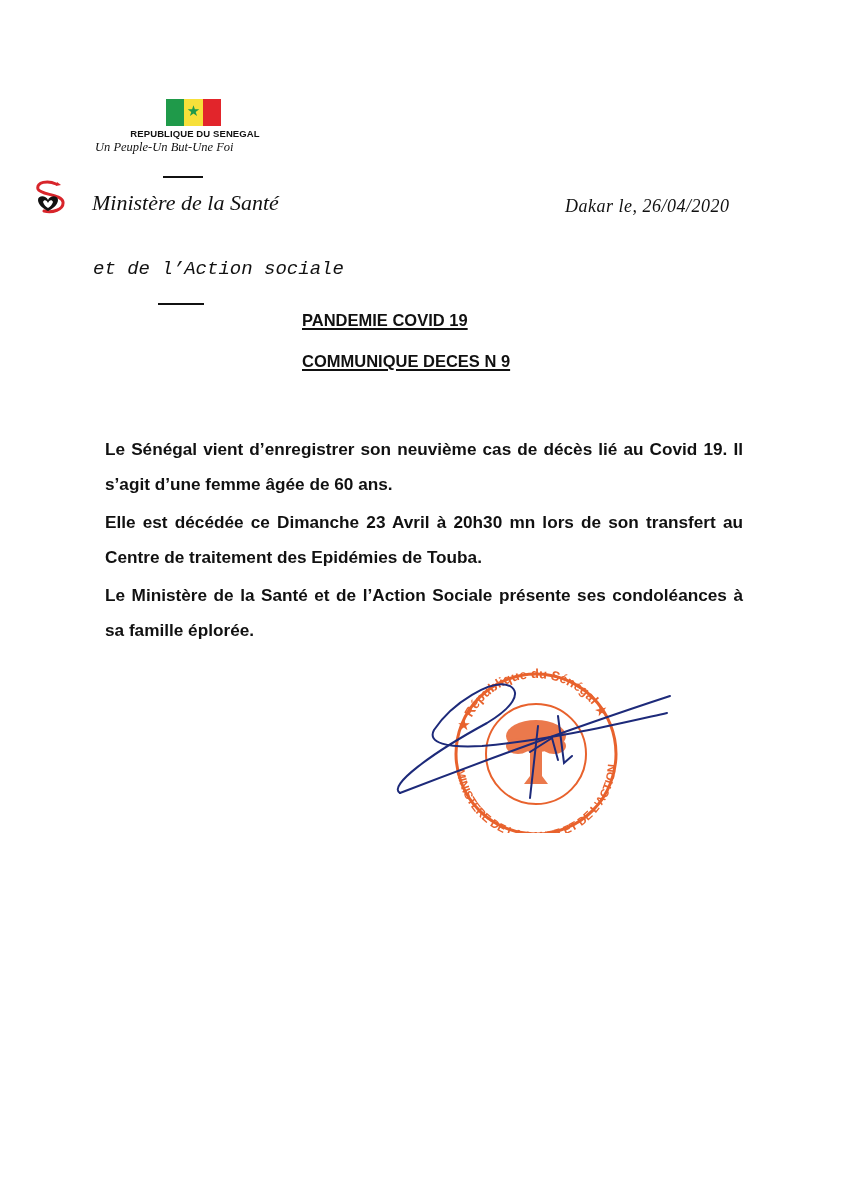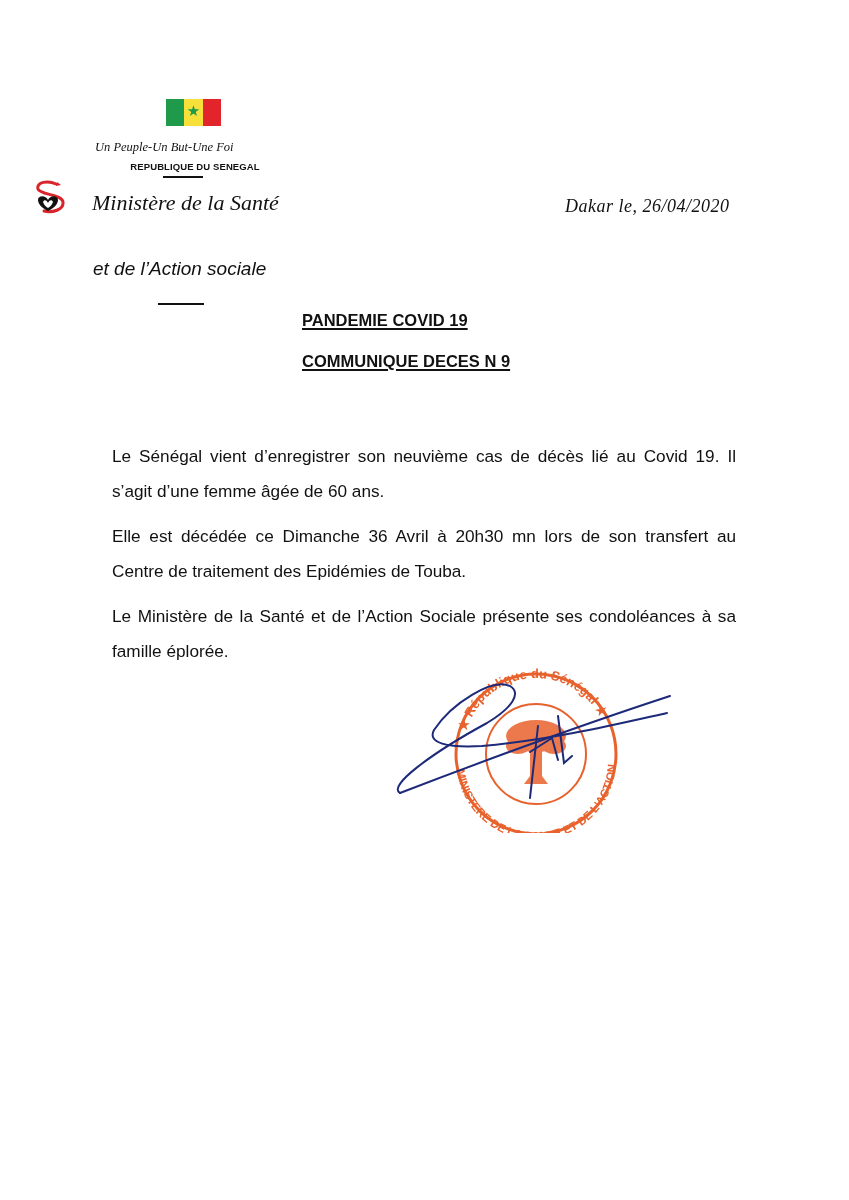--- a/index.html
+++ b/index.html
@@ -4,32 +4,32 @@
   <style>
     html, body { margin: 0; padding: 0; background: #ffffff; }
     body { width: 849px; height: 1200px; position: relative; overflow: hidden; color: #111; }
     .abs { position: absolute; }
     .flag { left: 166px; top: 99px; width: 55px; height: 27px; display: flex; }
     .flag .band { flex: 1; height: 100%; position: relative; }
     .flag .green { background: #1f9a4a; }
     .flag .yellow { background: #f7e03a; }
     .flag .red { background: #e2252b; }
     .flag .star { position: absolute; left: 0; right: 0; top: 4px; text-align: center; color: #1f9a4a; font-size: 15px; line-height: 17px; font-family: "DejaVu Sans", sans-serif; }
-    .republic { left: 100px; top: 128px; width: 190px; text-align: center; font-family: "Liberation Sans", sans-serif; font-weight: bold; font-size: 9.5px; letter-spacing: 0.1px; margin-top: 33px; }
+    .republic { left: 100px; top: 128px; width: 190px; text-align: center; font-family: "Liberation Sans", sans-serif; font-weight: bold; font-size: 9.5px; letter-spacing: 0.1px; }
     .motto { left: 95px; top: 140px; width: 200px; font-family: "Liberation Serif", serif; font-style: italic; font-size: 12.5px; }
     .rule { height: 2px; background: #111; }
     .ministry-logo { left: 30px; top: 180px; width: 40px; height: 36px; }
     .ministry-1 { left: 92px; top: 190px; font-family: "Liberation Serif", serif; font-style: italic; font-size: 22px; }
-    .ministry-2 { left: 93px; top: 258px; font-family: Liberation Sans, sans-serif; font-style: italic; font-size: 19px; }
+    .ministry-2 { left: 93px; top: 258px; font-family: Liberation Mono, monospace; font-style: italic; font-size: 19px; }
     .date { left: 565px; top: 196px; font-family: "Liberation Serif", serif; font-style: italic; font-size: 18px; letter-spacing: 0.5px; text-align: right; }
     .title { width: 849px; left: 0; text-align: left; font-family: "Liberation Sans", sans-serif; font-weight: bold; font-size: 16.5px; text-decoration: underline; text-decoration-thickness: 1.5px; text-underline-offset: 2px; }
     .title-1 { left: 302px; top: 311px; }
     .title-2 { left: 302px; top: 352px; }
     .body-text { left: 101px; top: 428px; width: 646px; font-family: "Liberation Sans", sans-serif; font-size: 17.2px; line-height: 34.5px; }
-    .body-text p { margin: 11px; text-align: justify; }
+    .body-text p { margin: 4px; text-align: justify; font-weight: bold; }
     .stamp { left: 392px; top: 668px; width: 290px; height: 165px; }
   </style>
 </head>
 <body>
 
 <div class="abs flag">
   <div class="band green"></div>
   <div class="band yellow">
     <span class="star">★</span>
   </div>
@@ -51,21 +51,21 @@
 <div class="abs ministry-2">et de l’Action sociale</div>
 <div class="abs rule" style="left:158px; top:303px; width:46px;"></div>
 
 <div class="abs date">Dakar le, 26/04/2020</div>
 
 <div class="abs title title-1">PANDEMIE COVID 19</div>
 <div class="abs title title-2">COMMUNIQUE DECES N 9</div>
 
 <div class="abs body-text">
   <p>Le Sénégal vient d’enregistrer son neuvième cas de décès lié au Covid 19. Il s’agit d’une femme âgée de 60 ans.</p>
-  <p>Elle est décédée ce Dimanche 36 Avril à 20h30 mn lors de son transfert au Centre de traitement des Epidémies de Touba.</p>
+  <p>Elle est décédée ce Dimanche 23 Avril à 20h30 mn lors de son transfert au Centre de traitement des Epidémies de Touba.</p>
   <p>Le Ministère de la Santé et de l’Action Sociale présente ses condoléances à sa famille éplorée.</p>
 </div>
 
 <svg class="abs stamp" viewBox="0 0 290 165">
   <defs>
     <path id="arcTop" d="M 72 82 A 72 72 0 0 1 216 82"></path>
     <path id="arcBottom" d="M 64 92 A 80 80 0 0 0 224 92"></path>
   </defs>
   <g>
     <circle cx="144" cy="86" r="80" fill="none" stroke="#e8622d" stroke-width="3"></circle>

